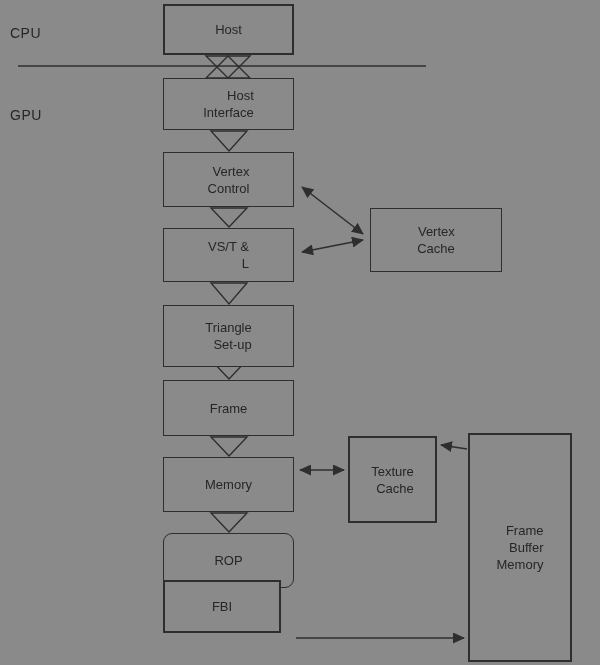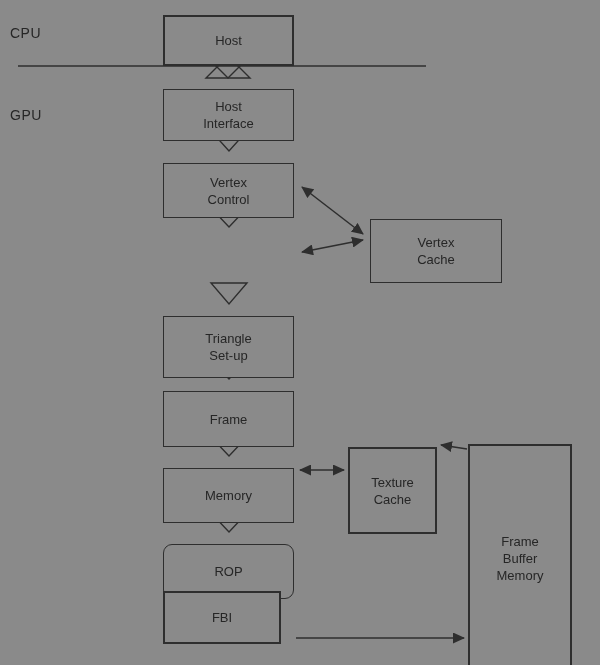--- a/index.html
+++ b/index.html
@@ -8,23 +8,23 @@
     --text:#262626;
   }
   html,body{margin:0;padding:0;background:var(--bg);}
   #stage{
     position:relative;width:600px;height:665px;background:var(--bg);
     font-family:"Liberation Sans","DejaVu Sans",sans-serif;
     overflow:hidden;
   }
   .node{
     position:absolute;display:flex;align-items:center;justify-content:center;
-    text-align:center;color:var(--text);font-size:13px;line-height:17px;
+    text-align:right;color:var(--text);font-size:13px;line-height:17px;
     white-space:pre-line;border:1.5px solid var(--ink);
-    background:var(--bg);box-sizing:border-box;margin-top:11px;
+    background:var(--bg);box-sizing:border-box;
   }
   .thick{border-width:2px;}
   .thicker{border-width:2.5px;}
   .side-label{
     position:absolute;color:var(--text);font-size:14px;letter-spacing:.5px;
   }
   svg{position:absolute;left:0;top:0;}
 </style>
 </head>
 <body>
@@ -74,20 +74,22 @@
   </svg>
 
   <div class="node thick" style="left:163px;top:4px;width:131px;height:51px;">Host</div>
 
   <div class="node" style="left:163px;top:78px;width:131px;height:52px;">Host
 Interface</div>
 
   <div class="node" style="left:163px;top:152px;width:131px;height:55px;">Vertex
 Control</div>
 
+  <div class="node" style="left:163px;top:228px;width:131px;height:54px;">VS/T &amp;
+L</div>
 
   <div class="node" style="left:163px;top:305px;width:131px;height:62px;">Triangle
 Set-up</div>
 
   <div class="node" style="left:163px;top:380px;width:131px;height:56px;">Frame</div>
 
   <div class="node" style="left:163px;top:457px;width:131px;height:55px;">Memory</div>
 
   <div class="node" style="left:163px;top:533px;width:131px;height:55px;border-radius:9px;">ROP</div>
 

